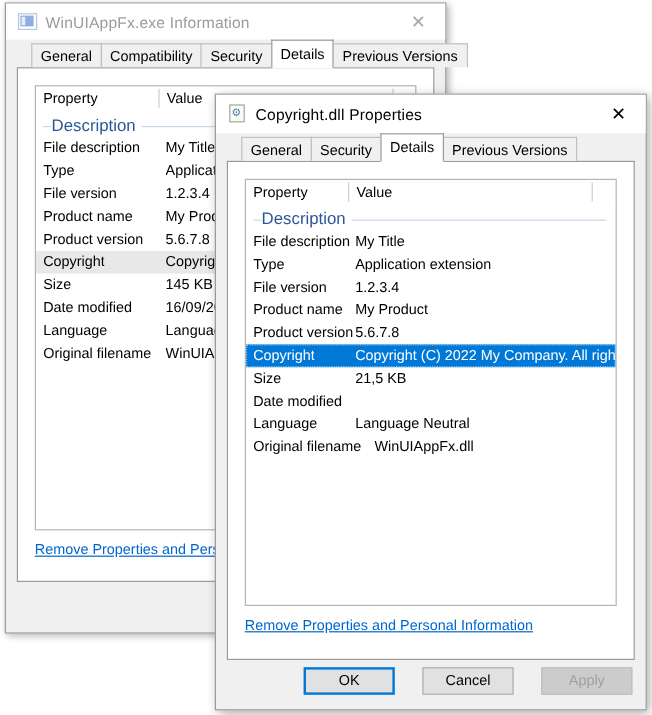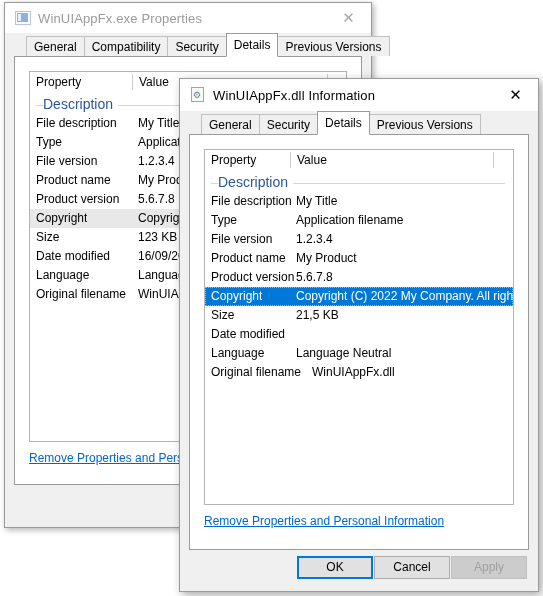--- a/index.html
+++ b/index.html
@@ -241,21 +241,21 @@
   }
   .btn {
     width: 76px;
     height: 23px;
     line-height: 21px;
     text-align: center;
     font-size: 12px;
     background: #e1e1e1;
     border: 1px solid #adadad;
     box-sizing: border-box;
-    margin-left: 1px;
+    margin-left: 23px;
     color: #000000;
     white-space: nowrap;
   }
   .btn.default {
     border: 2px solid #0078d7;
     line-height: 19px;
   }
   .btn.disabled {
     color: #a0a0a0;
     background: #cccccc;
@@ -308,21 +308,21 @@
 <body>
 
 <div class="dialog back">
 
   <div class="titlebar">
     <span class="title-icon">
       <span class="icon-exe"></span>
       <span class="icon-exe-blue"></span>
       <span class="icon-exe-white"></span>
     </span>
-    <span class="title-text">WinUIAppFx.exe Properties</span>
+    <span class="title-text">WinUIAppFx.exe Information</span>
     <span class="close-btn">
       <span class="close-glyph">✕</span>
     </span>
   </div>
 
   <div class="tabstrip">
     <div class="tab">General</div>
     <div class="tab">Compatibility</div>
     <div class="tab">Security</div>
     <div class="tab active">Details</div>
@@ -363,21 +363,21 @@
       <div class="prop-row">
         <span class="prop-name">Product version</span>
         <span class="prop-value" style="left:108px;">5.6.7.8</span>
       </div>
       <div class="prop-row selected-gray">
         <span class="prop-name">Copyright</span>
         <span class="prop-value" style="left:108px;">Copyright (C</span>
       </div>
       <div class="prop-row">
         <span class="prop-name">Size</span>
-        <span class="prop-value" style="left:108px;">123 KB</span>
+        <span class="prop-value" style="left:108px;">145 KB</span>
       </div>
       <div class="prop-row">
         <span class="prop-name">Date modified</span>
         <span class="prop-value" style="left:108px;">16/09/2022</span>
       </div>
       <div class="prop-row">
         <span class="prop-name">Language</span>
         <span class="prop-value" style="left:108px;">Language N</span>
       </div>
       <div class="prop-row">
@@ -394,21 +394,21 @@
   </div>
 </div>
 
 <div class="dialog front">
 
   <div class="titlebar">
     <span class="title-icon">
       <span class="icon-dll"></span>
       <span class="icon-dll-gear">⚙</span>
     </span>
-    <span class="title-text">WinUIAppFx.dll Information</span>
+    <span class="title-text">Copyright.dll Properties</span>
     <span class="close-btn">
       <span class="close-glyph">✕</span>
     </span>
   </div>
 
   <div class="tabstrip">
     <div class="tab">General</div>
     <div class="tab">Security</div>
     <div class="tab active">Details</div>
     <div class="tab">Previous Versions</div>
@@ -428,21 +428,21 @@
         <span class="section-rule"></span>
         <span class="section-label">Description</span>
       </div>
 
       <div class="prop-row">
         <span class="prop-name">File description</span>
         <span class="prop-value" style="left:91px;">My Title</span>
       </div>
       <div class="prop-row">
         <span class="prop-name">Type</span>
-        <span class="prop-value" style="left:91px;">Application filename</span>
+        <span class="prop-value" style="left:91px;">Application extension</span>
       </div>
       <div class="prop-row">
         <span class="prop-name">File version</span>
         <span class="prop-value" style="left:91px;">1.2.3.4</span>
       </div>
       <div class="prop-row">
         <span class="prop-name">Product name</span>
         <span class="prop-value" style="left:91px;">My Product</span>
       </div>
       <div class="prop-row">

